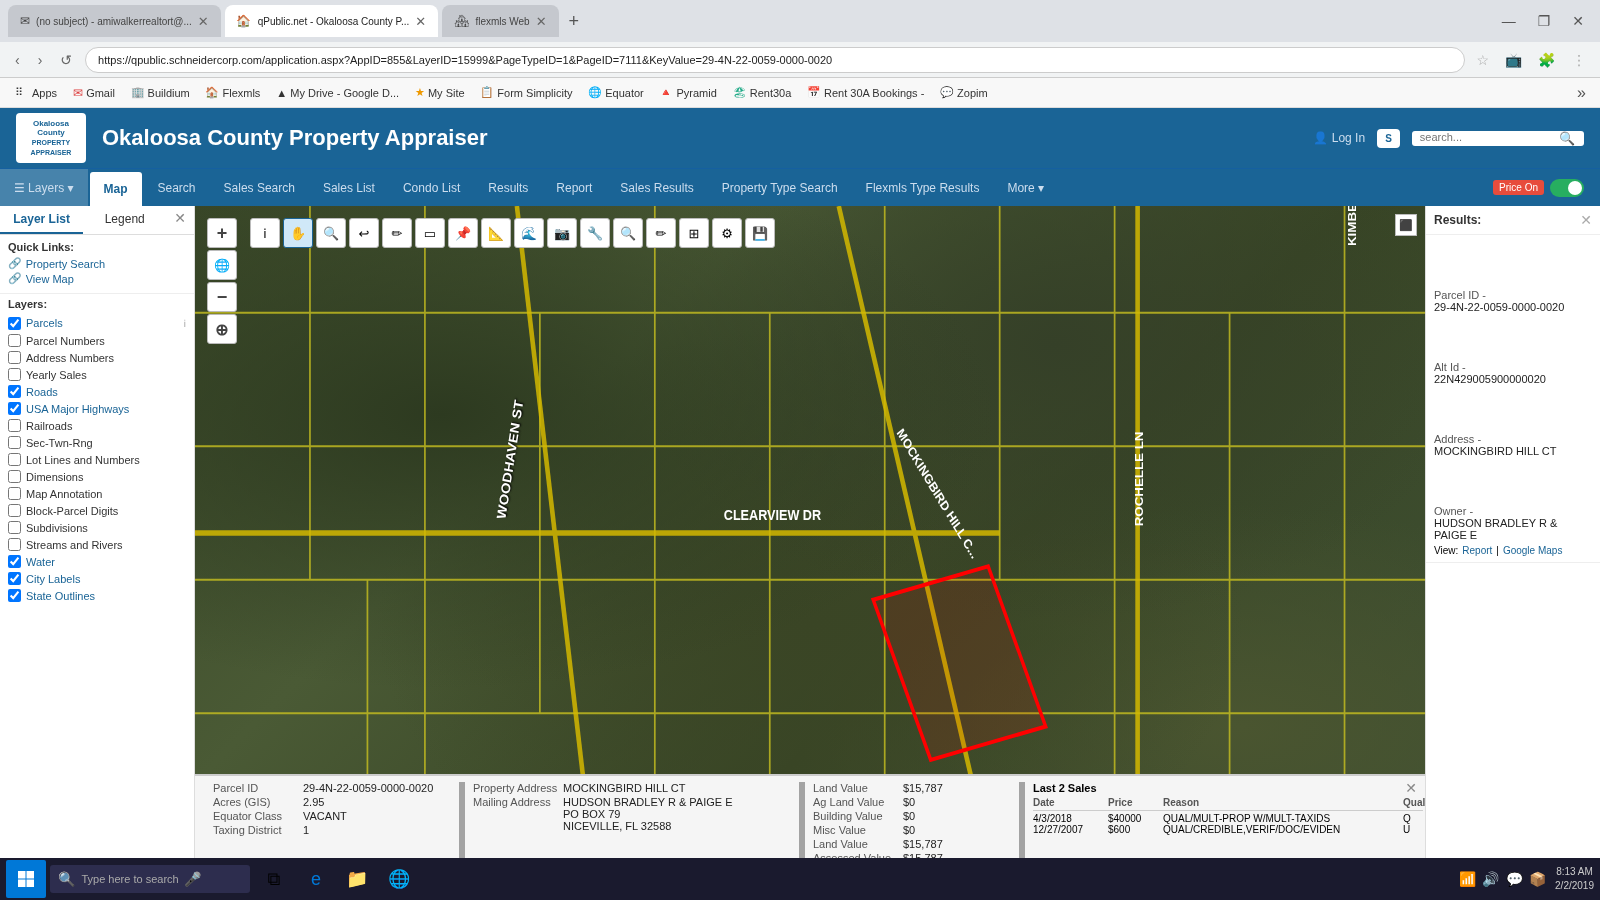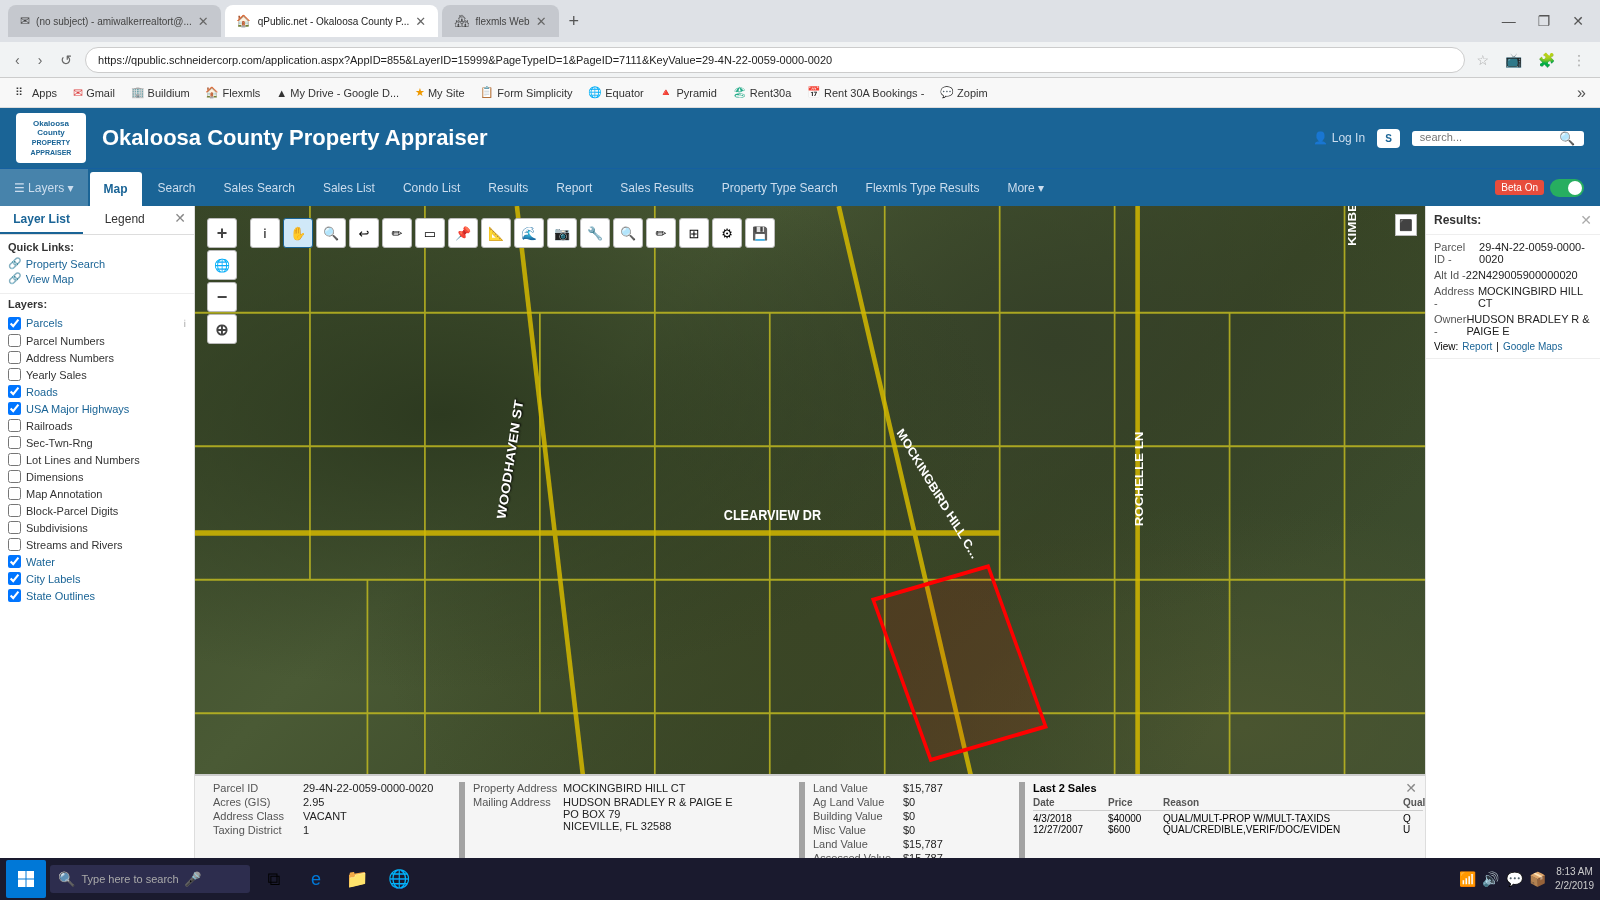--- a/index.html
+++ b/index.html
@@ -100,21 +100,21 @@
     .sc2 { width: 55px; }
     .sc3 { width: 240px; }
     .sc4 { width: 20px; }
 
     
     .right-panel { width: 175px; background: #fff; border-left: 1px solid #ddd; overflow-y: auto; flex-shrink: 0; }
     .right-panel-header { display: flex; align-items: center; justify-content: space-between; padding: 6px 8px; border-bottom: 1px solid #eee; }
     .right-panel-title { font-size: 12px; font-weight: bold; color: #333; }
     .right-panel-close { font-size: 14px; color: #aaa; cursor: pointer; }
     .result-section { padding: 6px 8px; font-size: 11px; border-bottom: 1px solid #eee; }
-    .result-field { display: flex; flex-direction: row; margin-bottom: 4px; }
+    .result-field { display: flex; flex-direction: column; margin-bottom: 4px; margin-top: 48px; }
     .result-key { color: #555; font-weight: normal; }
     .result-val { color: #222; }
     .result-links { display: flex; gap: 4px; font-size: 10px; }
     .result-link { color: #1a6496; cursor: pointer; }
 
     
     .taskbar { position: fixed; bottom: 0; left: 0; right: 0; height: 42px; background: #1a1a2e; display: flex; align-items: center; padding: 0 6px; gap: 4px; z-index: 1000; }
     .taskbar-start { width: 40px; height: 38px; background: #0078d7; display: flex; align-items: center; justify-content: center; cursor: pointer; border-radius: 2px; }
     .taskbar-start svg { width: 18px; height: 18px; fill: #fff; }
     .taskbar-search { flex: 0 0 200px; background: #2d2d4e; border-radius: 3px; height: 28px; display: flex; align-items: center; padding: 0 8px; gap: 6px; cursor: pointer; }
@@ -259,21 +259,21 @@
   <div class="nav-item">Sales Search</div>
   <div class="nav-item">Sales List</div>
   <div class="nav-item">Condo List</div>
   <div class="nav-item">Results</div>
   <div class="nav-item">Report</div>
   <div class="nav-item">Sales Results</div>
   <div class="nav-item">Property Type Search</div>
   <div class="nav-item">Flexmls Type Results</div>
   <div class="nav-item">More ▾</div>
   <div class="beta-badge">
-    <span class="beta-label">Beta On</span>
+    <span class="beta-label">Price On</span>
     <div class="toggle-switch">
       <div class="toggle-knob"></div>
     </div>
   </div>
 </div>
 
 <div class="main-layout">
 
   <div class="left-sidebar">
     <div class="sidebar-tabs">
@@ -497,21 +497,21 @@
         <div class="info-col">
           <div class="info-row">
             <span class="info-label">Parcel ID</span>
             <span class="info-value">29-4N-22-0059-0000-0020</span>
           </div>
           <div class="info-row">
             <span class="info-label">Acres (GIS)</span>
             <span class="info-value">2.95</span>
           </div>
           <div class="info-row">
-            <span class="info-label">Address Class</span>
+            <span class="info-label">Equator Class</span>
             <span class="info-value">VACANT</span>
           </div>
           <div class="info-row">
             <span class="info-label">Taxing District</span>
             <span class="info-value">1</span>
           </div>
         </div>
 
         <div class="info-col">
           <div class="info-row">

